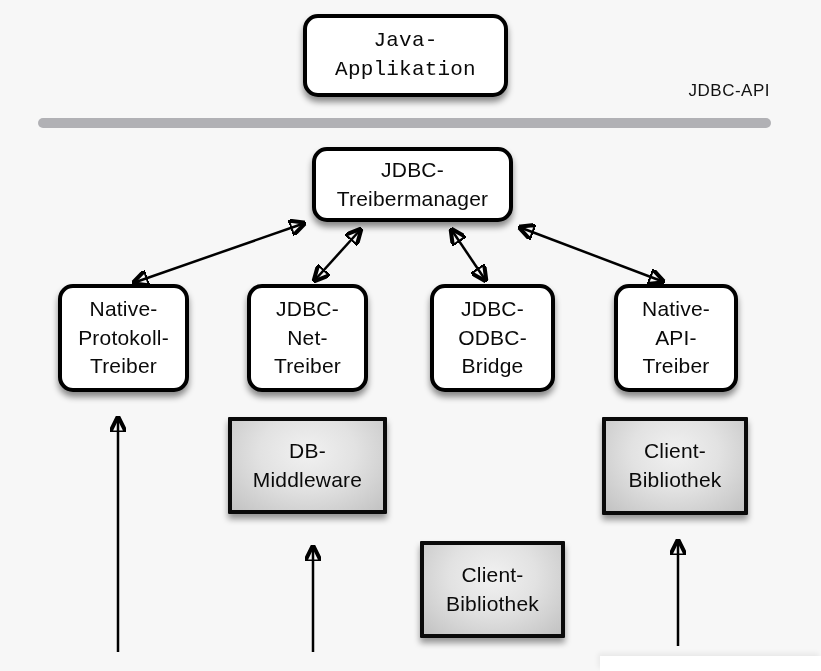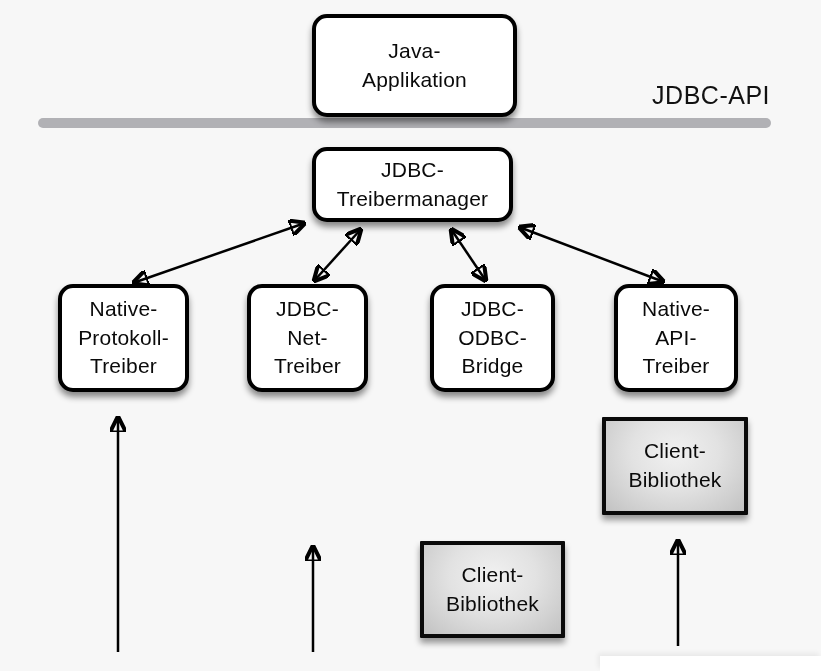--- a/index.html
+++ b/index.html
@@ -33,36 +33,36 @@
     border-radius: 15px;
     box-shadow: 0 5px 6px rgba(0,0,0,0.45);
   }
   .gbox {
     background: radial-gradient(ellipse at 50% 35%, #f1f1f1 0%, #e2e2e2 45%, #cecece 80%, #c2c2c2 100%);
     border: 4.5px solid #0a0a0a;
     border-radius: 1px;
     box-shadow: 0 5px 6px rgba(0,0,0,0.40);
   }
   
-  #n-java          { left: 312px; top: 14px;  width: 205px; height: 103px; }
+  #n-java          { left: 303px; top: 14px;  width: 205px; height: 83px; font-family: Liberation Mono, monospace; }
   #n-manager       { left: 312px; top: 147px; width: 201px; height: 75px; }
   #n-native-proto  { left: 58px;  top: 284px; width: 131px; height: 108px; }
   #n-net           { left: 247px; top: 284px; width: 121px; height: 108px; }
   #n-odbc-bridge   { left: 430px; top: 284px; width: 125px; height: 108px; }
   #n-native-api    { left: 614px; top: 284px; width: 124px; height: 108px; }
   #n-middleware    { left: 228px; top: 417px; width: 159px; height: 97px; }
   #n-odbc          { left: 420px; top: 417px; width: 147px; height: 97px; }
   #n-clientlib-r   { left: 602px; top: 417px; width: 146px; height: 98px; }
   #n-clientlib-b   { left: 420px; top: 541px; width: 145px; height: 97px; }
 
   #api-label {
     position: absolute;
     top: 81px;
     right: 51px;
-    font-size: 25px;
+    font-size: 17px;
     letter-spacing: 0.5px;
     color: #111;
   }
   #api-line {
     position: absolute;
     left: 38px;
     top: 118px;
     width: 733px;
     height: 10px;
     border-radius: 5px;
@@ -132,20 +132,24 @@
     <span class="label">JDBC-
 ODBC-
 Bridge</span>
   </div>
   <div class="node wbox" id="n-native-api">
     <span class="label">Native-
 API-
 Treiber</span>
   </div>
 
+  <div class="node gbox" id="n-middleware">
+    <span class="label">DB-
+Middleware</span>
+  </div>
   <div class="node gbox" id="n-clientlib-r">
     <span class="label">Client-
 Bibliothek</span>
   </div>
   <div class="node gbox" id="n-clientlib-b">
     <span class="label">Client-
 Bibliothek</span>
   </div>
 
   <div id="cutoff-box"></div>

